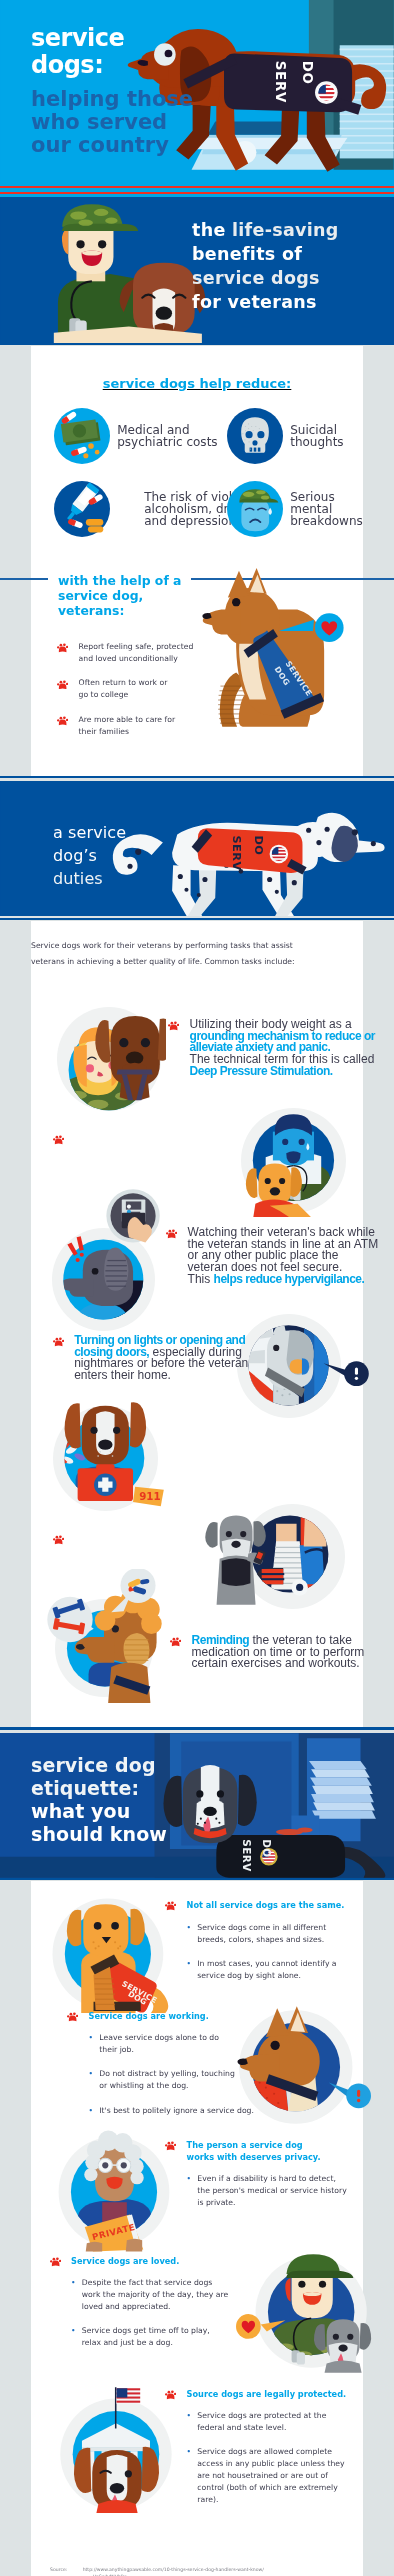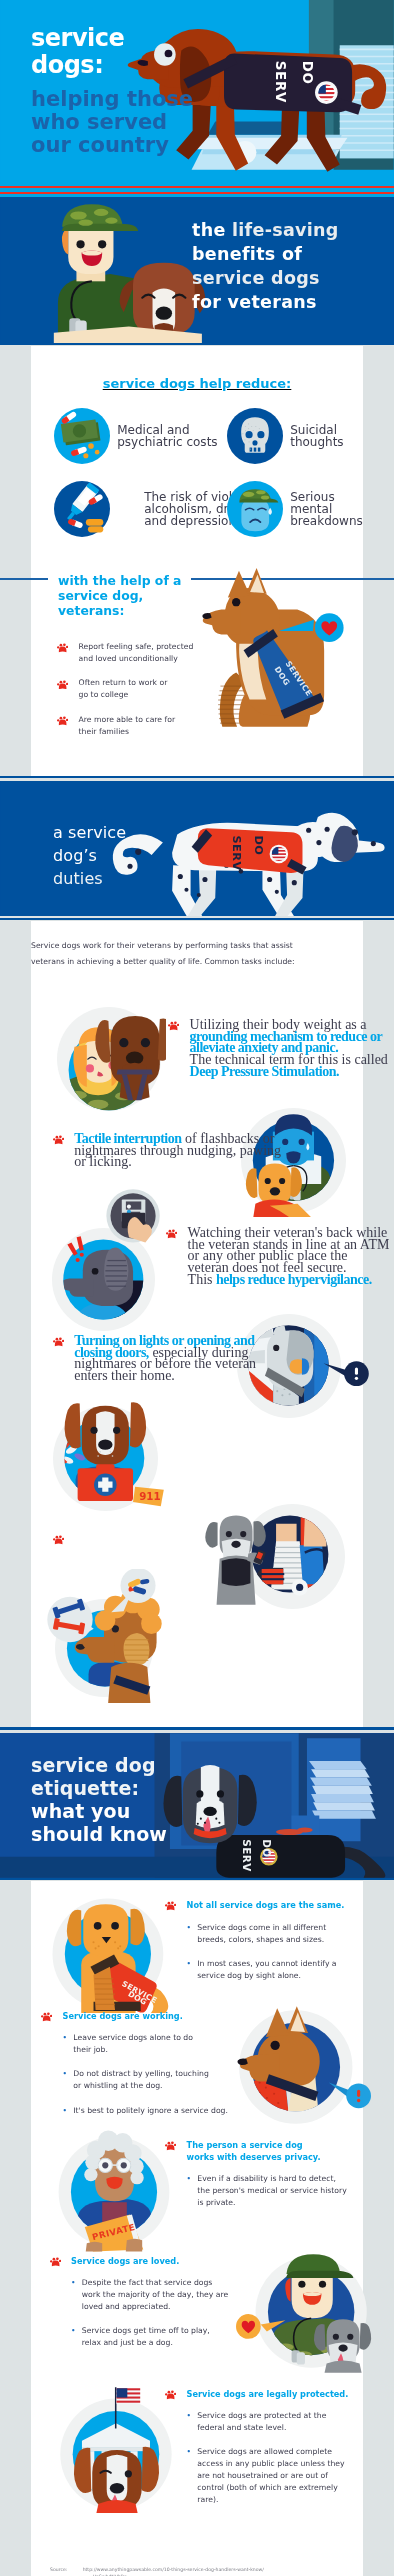--- a/index.html
+++ b/index.html
@@ -46,21 +46,21 @@
 .btext { font-family:"DejaVu Sans",sans-serif; font-size:7.7px; color:#3d3d4e; line-height:12px; margin-left:10.3px; }
 
 
 .band3 { position:relative; height:135px; background:#00519e; overflow:hidden; }
 .band3-txt > div, .band4-txt > div { white-space:nowrap; }
 .band3-txt { position:absolute; left:53px; top:40px; font-family:"DejaVu Sans",sans-serif; font-size:16px; font-weight:normal; line-height:23px; color:#f0f4f6; letter-spacing:0.1px; }
 
 
 .sec-tasks { position:relative; }
 .tasks-intro { font-family:"DejaVu Sans",sans-serif; font-size:7.7px; color:#3d3d4e; line-height:16px; padding:17px 0 0 0; }
-.tk-text { position:absolute; font-family:Liberation Serif, serif; font-size:14px; color:#3d3d4e; line-height:11.7px; display:flex; }
+.tk-text { position:absolute; font-family:Liberation Sans, sans-serif; font-size:12px; color:#3d3d4e; line-height:11.7px; display:flex; }
 .tk-body { margin-left:10.3px; width:155px; flex:none; white-space:nowrap; }
 .hl { color:#00a6e8; font-weight:bold; letter-spacing:-0.5px; }
 .circ { background:#f0f2f2; }
 .circ { position:absolute; border-radius:50%; background:#f0f2f2; }
 
 
 .band4 { position:relative; height:145px; background:#0f4d9c; overflow:hidden; }
 .band4-txt { position:absolute; left:31px; top:20.6px; font-family:"DejaVu Sans",sans-serif; font-size:19px; font-weight:bold; line-height:23px; color:#f0f4f6; letter-spacing:0.1px; }
 
 
@@ -585,21 +585,20 @@
       <div class="tk-text" style="left:21.6px;top:163px;width:176px">
         <svg class="paw" viewBox="0 0 22 19">
               <g fill="#e8291e">
                 <circle cx="2.3" cy="8.4" r="2.3"></circle>
                 <circle cx="7.6" cy="4.2" r="2.6"></circle>
                 <circle cx="14.4" cy="3.6" r="2.6"></circle>
                 <circle cx="19.7" cy="7.6" r="2.3"></circle>
                 <path d="M11 7 q7.4 0 7.4 8 l0 3.2 q-3.6 -1.6 -7.4 -1.6 q-3.8 0 -7.4 1.6 l0 -3.2 q0 -8 7.4 -8 Z"></path>
               </g>
             </svg>
-        <div class="tk-body"><b class="hl">Tactile interruption</b> of flashbacks or<br>nightmares through nudging, pawing<br>or licking.</div>
       </div>
 
       <div class="circ" style="left:21px;top:258px;width:103px;height:103px"></div>
       <svg style="position:absolute;left:21px;top:218px" width="118" height="149" viewBox="0 0 230 290">
         <clipPath id="c2">
               <circle cx="100" cy="178" r="78"></circle>
             </clipPath>
         <circle cx="100" cy="178" r="78" fill="#00a6e8"></circle>
         <g clip-path="url(#c2)">
           <path d="M120 290 L120 200 q0 -20 30 -20 l60 0 l0 110 Z" fill="#14142b"></path>
@@ -845,20 +844,32 @@
           <rect x="34" y="72" width="48" height="10" fill="#1c4b9e"></rect>
           <rect x="28" y="66" width="10" height="22" rx="2" fill="#1c4b9e"></rect>
           <rect x="78" y="66" width="10" height="22" rx="2" fill="#1c4b9e"></rect>
         </g>
         <g transform="rotate(10 58 112)">
           <rect x="34" y="106" width="48" height="10" fill="#e8391f"></rect>
           <rect x="28" y="100" width="10" height="22" rx="2" fill="#e8391f"></rect>
           <rect x="78" y="100" width="10" height="22" rx="2" fill="#e8391f"></rect>
         </g>
       </svg>
+      <div class="tk-text" style="left:139px;top:665px;width:176px">
+        <svg class="paw" viewBox="0 0 22 19">
+              <g fill="#e8291e">
+                <circle cx="2.3" cy="8.4" r="2.3"></circle>
+                <circle cx="7.6" cy="4.2" r="2.6"></circle>
+                <circle cx="14.4" cy="3.6" r="2.6"></circle>
+                <circle cx="19.7" cy="7.6" r="2.3"></circle>
+                <path d="M11 7 q7.4 0 7.4 8 l0 3.2 q-3.6 -1.6 -7.4 -1.6 q-3.8 0 -7.4 1.6 l0 -3.2 q0 -8 7.4 -8 Z"></path>
+              </g>
+            </svg>
+        <div class="tk-body"><b class="hl">Reminding</b> the veteran to take<br>medication on time or to perform<br>certain exercises and workouts.</div>
+      </div>
     </div>
   </div>
   <div style="height:0.5px;background:#dde3e4"></div>
 </div>
 
 <div class="wrap">
   <div class="hr-blue-full"></div>
   <div style="height:3.6px;background:#dde3e4"></div>
   <div class="band4">
     <svg width="394" height="145" viewBox="0 0 765 281" style="position:absolute;left:0;top:0">
@@ -1041,21 +1052,21 @@
       <path d="M42 96 q-26 2 -34 16 q-6 8 4 12 l12 4 q2 18 20 20 l38 0 l0 -54 Z" fill="#c1712a"></path>
       <path d="M18 104 q-12 -2 -16 3 q-3 5 3 8 q8 3 16 -2 Z" fill="#16121c"></path>
       <circle cx="74" cy="78" r="9" fill="#16121c"></circle>
       <path d="M62 134 L158 168 L152 186 L56 152 Z" fill="#1a2340"></path>
 
       <path d="M178 150 L226 168 L220 182 Z" fill="#1a8fd0"></path>
       <circle cx="236" cy="176" r="24" fill="#1fa0e0"></circle>
       <rect x="233" y="164" width="6" height="14" rx="3" fill="#e8391f"></rect>
       <circle cx="236" cy="185" r="3.2" fill="#e8391f"></circle>
     </svg>
-    <div class="et" style="position:absolute;left:10px;top:129px;width:185px">
+    <div class="et" style="position:absolute;left:36px;top:129px;width:185px">
       <div style="display:flex">
         <svg class="paw" viewBox="0 0 22 19">
               <g fill="#e8291e">
                 <circle cx="2.3" cy="8.4" r="2.3"></circle>
                 <circle cx="7.6" cy="4.2" r="2.6"></circle>
                 <circle cx="14.4" cy="3.6" r="2.6"></circle>
                 <circle cx="19.7" cy="7.6" r="2.3"></circle>
                 <path d="M11 7 q7.4 0 7.4 8 l0 3.2 q-3.6 -1.6 -7.4 -1.6 q-3.8 0 -7.4 1.6 l0 -3.2 q0 -8 7.4 -8 Z"></path>
               </g>
             </svg>
@@ -1252,21 +1263,21 @@
       <div style="display:flex">
         <svg class="paw" viewBox="0 0 22 19">
               <g fill="#e8291e">
                 <circle cx="2.3" cy="8.4" r="2.3"></circle>
                 <circle cx="7.6" cy="4.2" r="2.6"></circle>
                 <circle cx="14.4" cy="3.6" r="2.6"></circle>
                 <circle cx="19.7" cy="7.6" r="2.3"></circle>
                 <path d="M11 7 q7.4 0 7.4 8 l0 3.2 q-3.6 -1.6 -7.4 -1.6 q-3.8 0 -7.4 1.6 l0 -3.2 q0 -8 7.4 -8 Z"></path>
               </g>
             </svg>
-        <div class="et-head" style="margin-left:10.3px">Service dogs are legally protected.</div>
+        <div class="et-head" style="margin-left:10.3px">Source dogs are legally protected.</div>
       </div>
       <div style="margin-left:21.6px">
         <div class="et-li" style="margin-top:10.3px">
               <span class="dot">•</span>
               <span>Service dogs are protected at the<br>federal and state level.</span>
             </div>
         <div class="et-li" style="margin-top:12.4px">
               <span class="dot">•</span>
               <span>Service dogs are allowed complete<br>access in any public place unless they<br>are not housetrained or are out of<br>control (both of which are extremely<br>rare).</span>
             </div>

